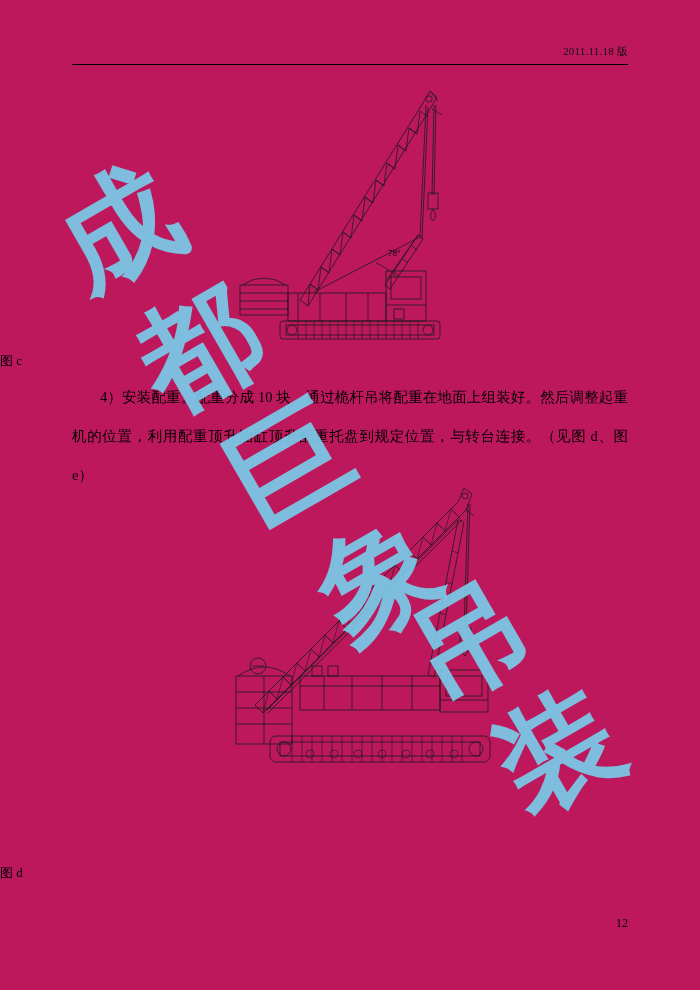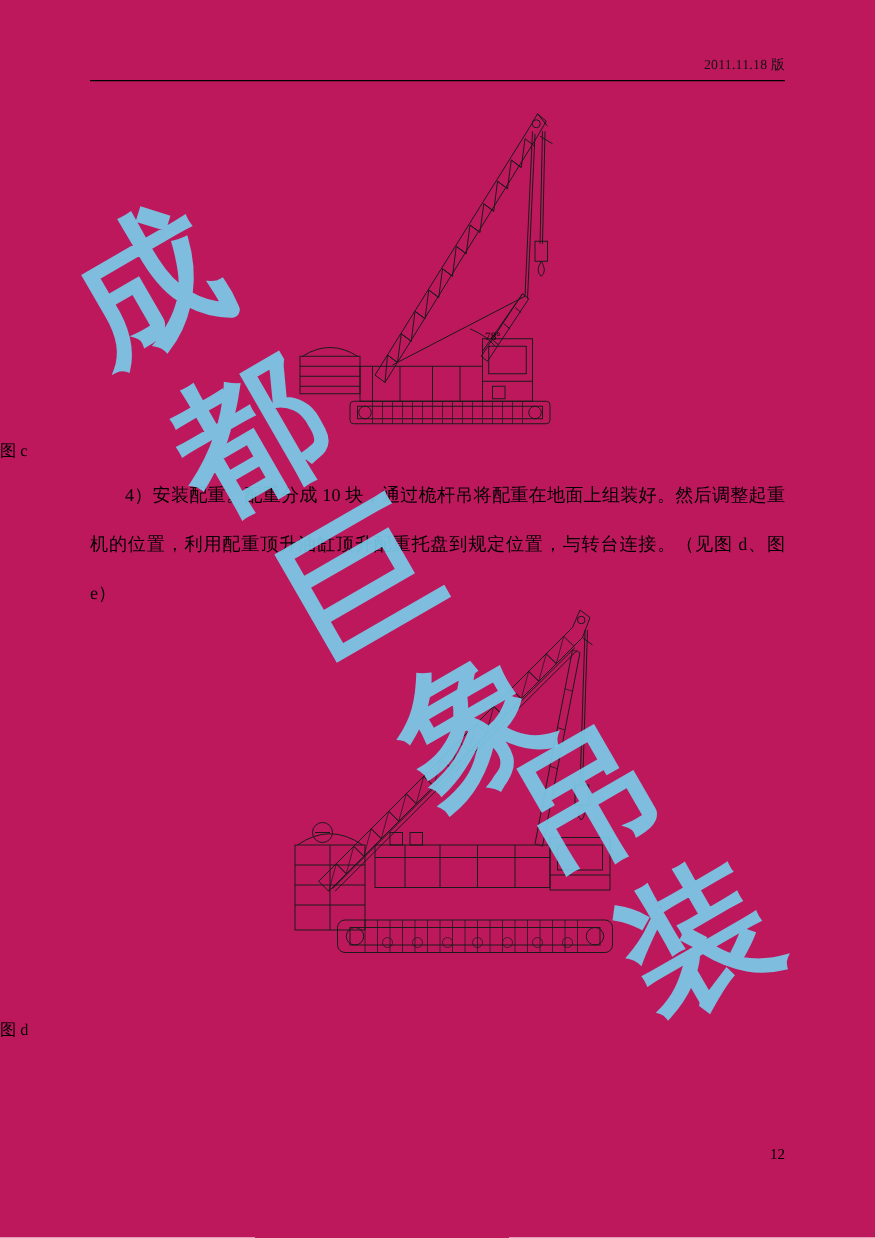--- a/index.html
+++ b/index.html
@@ -222,21 +222,21 @@
         </g>
       </g>
 
       <g>
         <rect x="248" y="108" width="10" height="16"></rect>
         <path d="M253,124 q-5,8 0,12 q5,-4 0,-12" fill="none"></path>
       </g>
     </svg>
   </div>
   <div class="fig-caption" style="left:0; top:352px;">图 c</div>
-  <div style="position:absolute; left:388px; top:248px; font-size:9px; font-family:'Liberation Serif',serif;margin-top:16px;">78°</div>
+  <div style="position:absolute; left:388px; top:248px; font-size:9px; font-family:'Liberation Serif',serif;">78°</div>
 
   <div class="para" style="top:378px;">
     <span class="indent"></span><span>4）</span><span>安装配重。配重分成 10 块，通过桅杆吊将配重在地面上组装好。然后调整起重机的位置，利用配重顶升油缸顶升配重托盘到规定位置，与转台连接。（见图 d、图 e）</span>
   </div>
 
   <div class="figure" style="left:200px; top:480px; width:330px; height:320px;">
     <svg width="330" height="320" viewBox="0 0 330 320" fill="none" stroke="#1a1a1a" stroke-width="0.8">
 
       <g>
         <line x1="55" y1="225" x2="258" y2="22"></line>
@@ -376,21 +376,21 @@
           <circle cx="254" cy="274" r="4"></circle>
         </g>
       </g>
 
       <g>
         <rect x="260" y="148" width="11" height="16"></rect>
         <path d="M265,164 q-5,8 0,12 q5,-4 0,-12"></path>
       </g>
     </svg>
   </div>
-  <div class="fig-caption" style="left:0; top:815px;">图 d</div>
+  <div class="fig-caption" style="left:0; top:864px;">图 d</div>
 
   <div class="watermark">
     <div class="wm-char" style="left:60px; top:150px; font-size:118px; transform: rotate(-30deg);">成</div>
     <div class="wm-char" style="left:140px; top:270px; font-size:118px; transform: rotate(-30deg);">都</div>
     <div class="wm-char" style="left:230px; top:385px; font-size:118px; transform: rotate(-30deg);">巨</div>
     <div class="wm-char" style="left:320px; top:500px; font-size:118px; transform: rotate(-30deg);">象</div>
     <div class="wm-char" style="left:412px; top:560px; font-size:118px; transform: rotate(-30deg);">吊</div>
     <div class="wm-char" style="left:500px; top:672px; font-size:118px; transform: rotate(-30deg);">装</div>
   </div>
 

